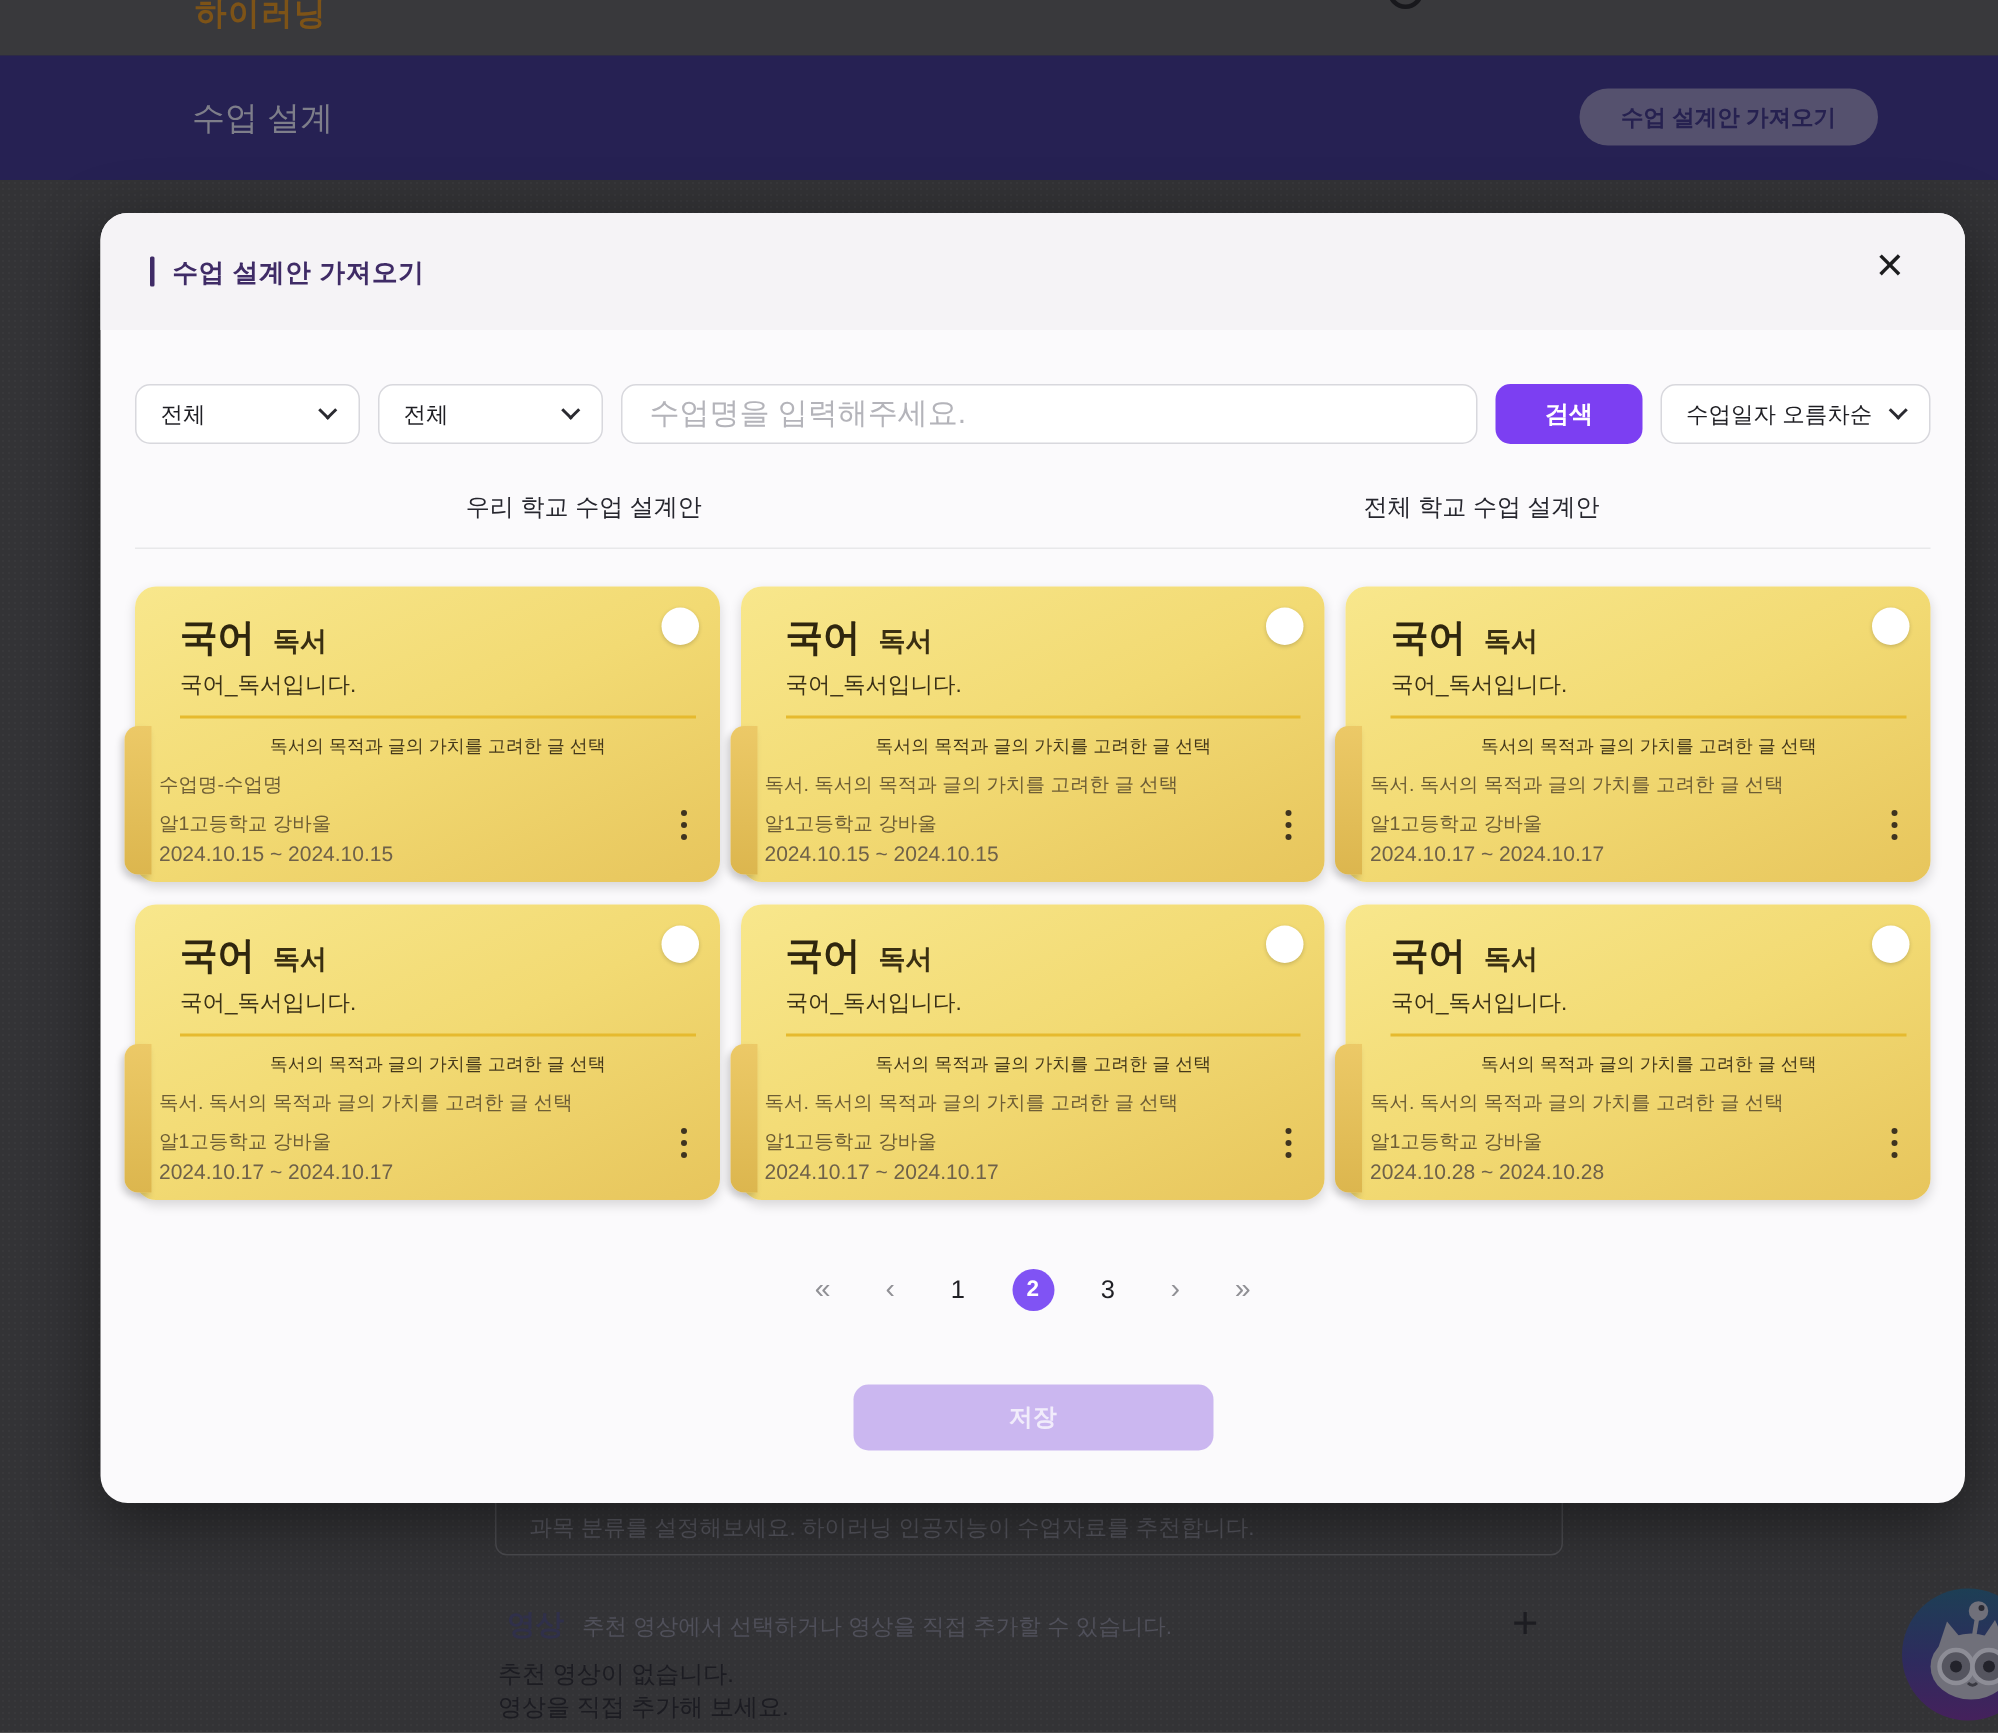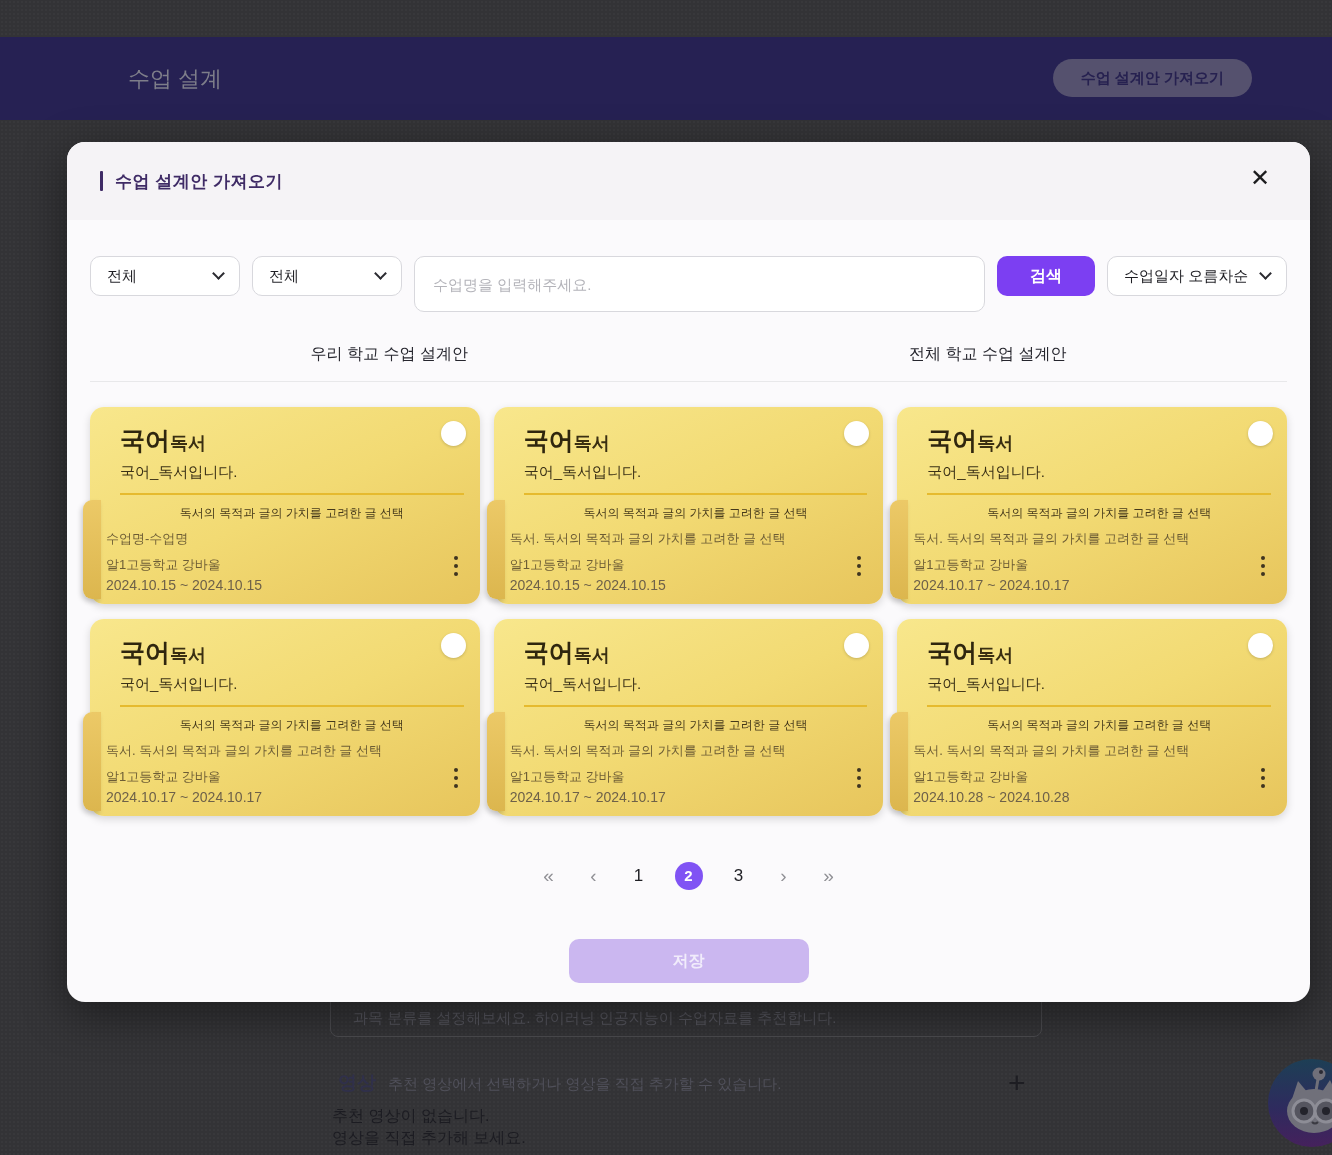--- a/index.html
+++ b/index.html
@@ -35,40 +35,40 @@
   .modal-title { font-size:17px; font-weight:800; color:#3f2b66; letter-spacing:0.5px; }
   .modal-close { position:absolute; top:24px; right:40px; font-size:24px; font-weight:300; color:#1c1c1e;
                  background:none; border:none; cursor:pointer; line-height:1; font-family:inherit; }
 
   .filter-row { display:flex; gap:12px; margin:36px 23px 0 23px; }
   .select { height:40px; border:1px solid #d8d8dd; border-radius:10px; background:#fff; display:flex;
             align-items:center; justify-content:space-between; padding:0 16px; font-size:15px; color:#1f1f24; cursor:pointer; }
   .sel-150 { width:150px;text-align:right; } .sel-180 { width:180px;justify-content:space-between; }
   .chev { width:9px; height:9px; border-right:2px solid #2a2a30; border-bottom:2px solid #2a2a30;
           transform:rotate(45deg); margin-top:-5px; }
-  .search-input { flex:1; height:56px; border:1px solid #d8d8dd; border-radius:10px; padding:0 18px;
-                  font-size:15px; font-family:inherit; color:#0369a1; background:#fff; }
+  .search-input { flex:1; height:40px; border:1px solid #d8d8dd; border-radius:10px; padding:0 18px;
+                  font-size:20px; font-family:inherit; color:#0369a1; background:#fff; }
   .search-input::placeholder { color:#b4b4ba; }
   .search-btn { width:98px; height:40px; border:none; border-radius:10px; background:#7c3ff2; color:#fff;
                 font-size:16px; font-weight:600; font-family:inherit; cursor:pointer; }
 
   .tabs { display:flex; margin:19px 23px 0 23px; border-bottom:1px solid #e8e8ea; }
   .tab { flex:1; text-align:center; padding:13px 0 16px 0; font-size:16px; color:#26262e; position:relative; cursor:pointer; }
   .tab.active { color:#7b3cf0; font-weight:600; }
   .tab.active::after { content:''; position:absolute; left:0; right:0; bottom:-1px; height:4px;
                        background:#7b3cf0; border-radius:2px; }
 
   .cards { display:grid; grid-template-columns:repeat(3,1fr); gap:15px 14px; margin:25px 23px 0 23px; }
   .card { position:relative; height:197px; border-radius:14px; padding:17px 16px 12px 30px;
           background:linear-gradient(155deg,#f8e78c 0%, #f2da73 50%, #e7c55c 100%);
           box-shadow:0 3px 8px rgba(0,0,0,0.15); cursor:pointer; }
   .fold { position:absolute; left:-7px; top:47%; bottom:5px; width:18px;
           background:linear-gradient(180deg,#ecc967,#dcb64e); border-radius:9px 0 0 9px;
           box-shadow:-2px 3px 5px rgba(0,0,0,0.18); }
-  .card-head { display:flex; align-items:baseline; gap:0; }
+  .card-head { display:flex; align-items:baseline; gap:12px; }
   .card-subject { font-size:25px; font-weight:800; color:#2f260e; }
   .card-unit { font-size:18px; font-weight:600; color:#3a2f12; }
   .card-sub { margin-top:6px; font-size:15px; color:#3a3016; }
   .card-div { border:none; border-top:2px solid #e6ba2e; margin:11px 0 10px 0; }
   .card-goal { font-size:12px; color:#44381a;text-align:center; }
   .card-bottom { position:absolute; left:16px; right:50px; bottom:11px; }
   .card-meta { font-size:13px; color:#6d5d35; margin-bottom:8px; white-space:nowrap; }
   .card-school { font-size:13px; color:#6d5d35; margin-bottom:3px; }
   .card-dates { font-size:14px; color:#6e6149; }
   .radio { position:absolute; top:14px; right:14px; width:25px; height:25px; border-radius:50%;
@@ -85,20 +85,24 @@
 
   .save-wrap { display:flex; justify-content:center; margin-top:49px;align-items:flex-end; }
   .save-btn { width:240px; height:44px; border:none; border-radius:10px; background:#cbb7f0; color:#f1ecfb;
               font-size:16px; font-weight:600; font-family:inherit; }
 </style>
 </head>
 <body>
 
 <div class="stage">
 
+  <div class="topbar">
+    <div class="logo">하이러닝</div>
+    <div class="avatar-arc"></div>
+  </div>
 
   <div class="navband">
     <div class="nav-title">수업 설계</div>
     <button class="nav-import">수업 설계안 가져오기</button>
   </div>
 
   <div class="bg-box">
     <span>과목 분류를 설정해보세요. 하이러닝 인공지능이 수업자료를 추천합니다.</span>
   </div>
   <div class="video-label">영상</div>

